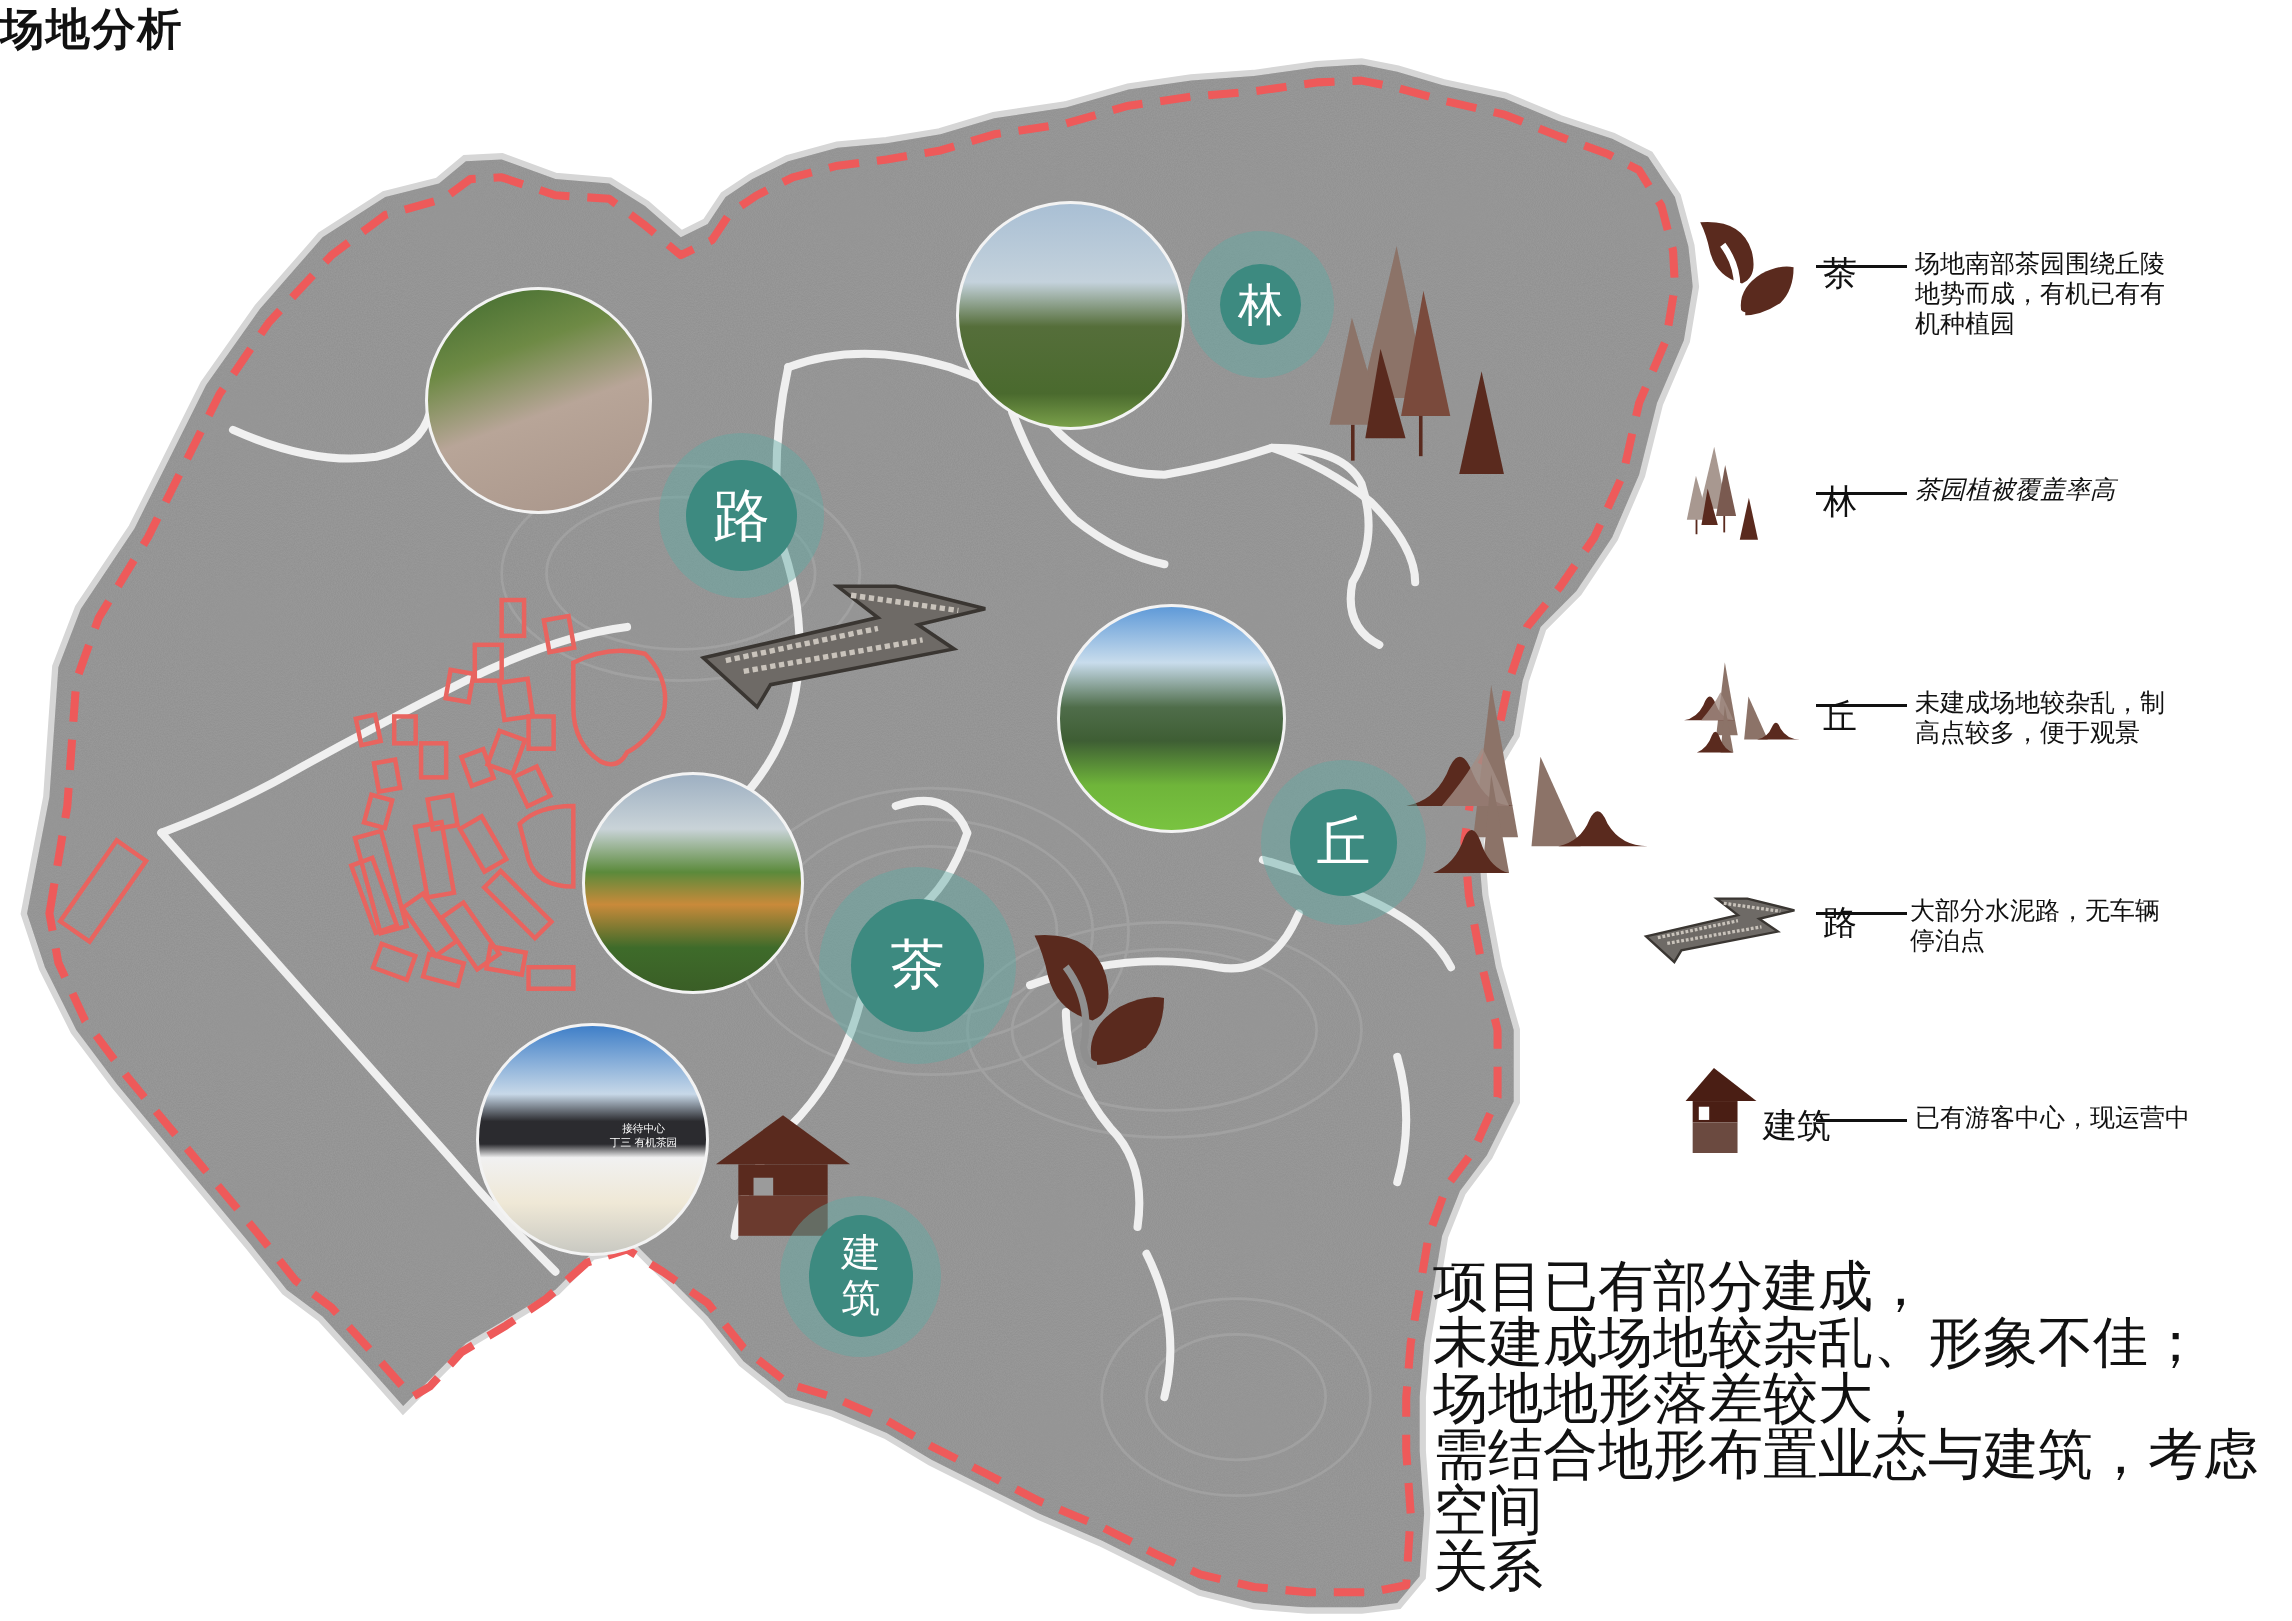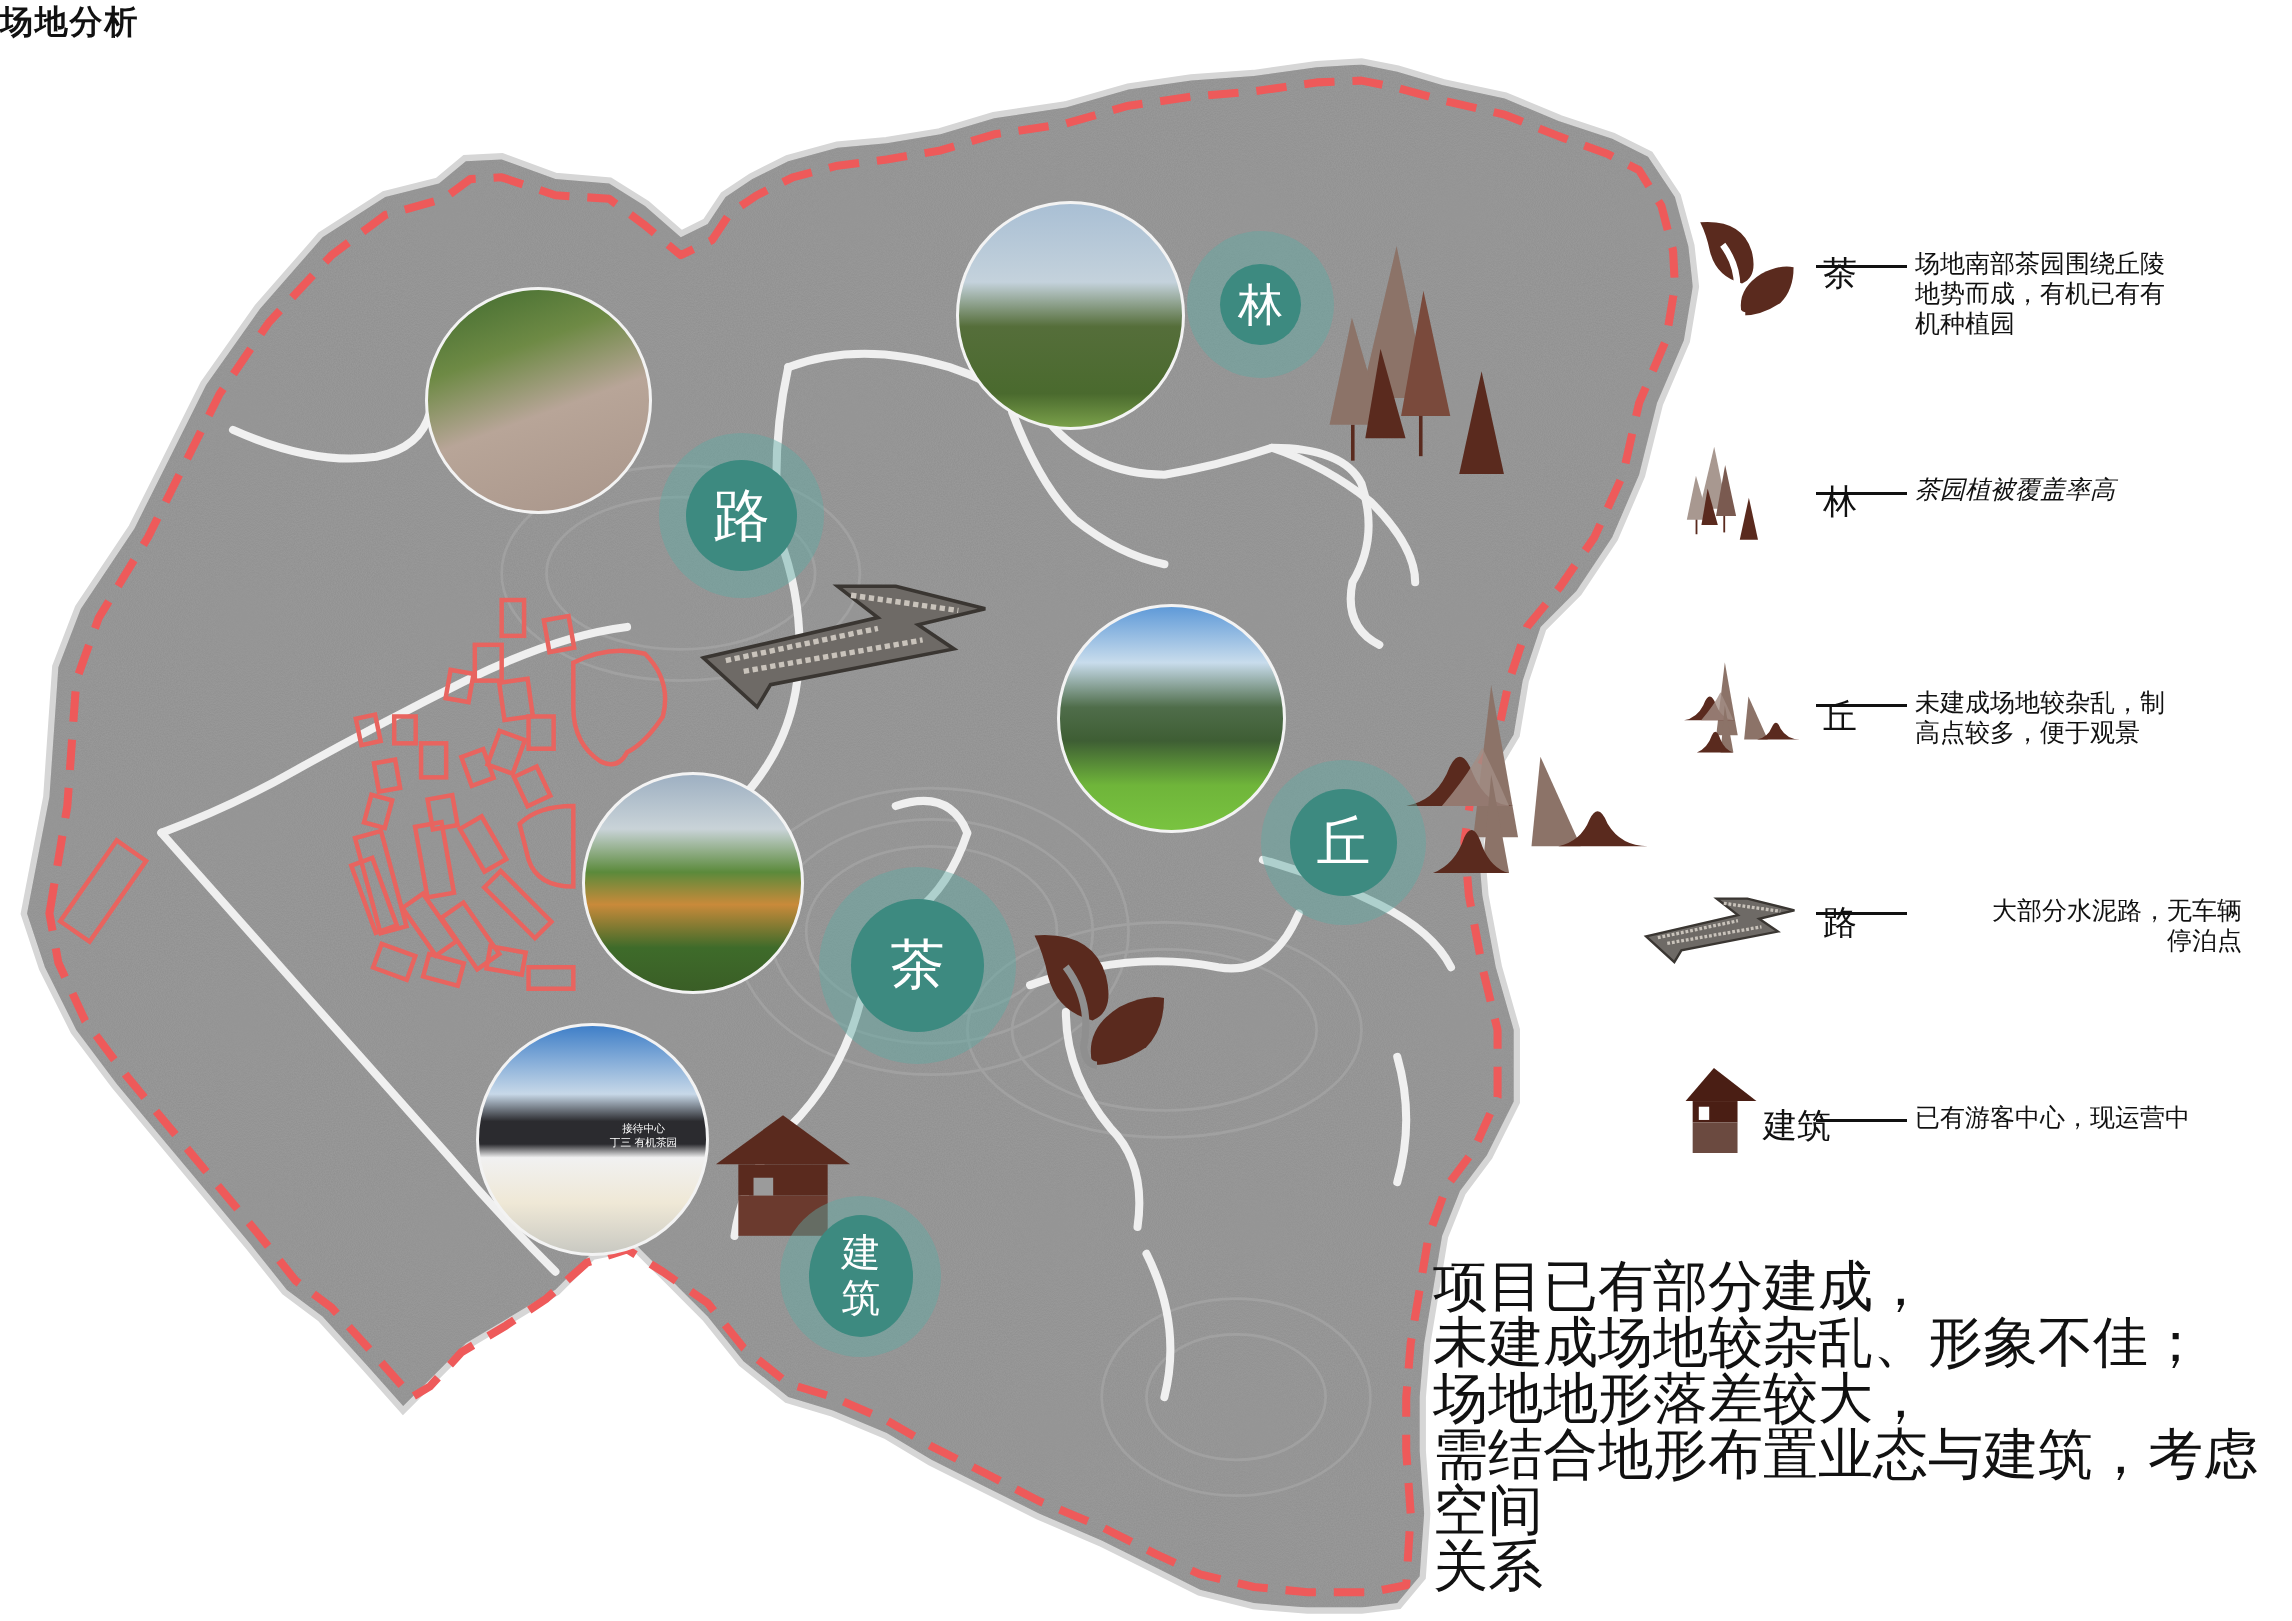--- a/index.html
+++ b/index.html
@@ -1,19 +1,19 @@
 <!DOCTYPE html>
 <html style="font-size:14.3px"><head>
 <meta charset="utf-8">
 <style>
   html, body { margin:0; padding:0; background:#ffffff; }
   body { width:2293px; height:1621px; position:relative; overflow:hidden;
          font-family:"DejaVu Serif","Liberation Serif",serif; color:#111; }
   .abs { position:absolute; }
-  #title { left:72px; top:90px; font-size:33px; font-weight:bold; letter-spacing:1.8px; }
+  #title { left:72px; top:90px; font-size:44px; font-weight:bold; letter-spacing:1.8px; }
   svg#map { position:absolute; left:0; top:0; }
   .photo { position:absolute; border-radius:50%; border:3.6px solid #f3f3f3; box-sizing:border-box; overflow:hidden; }
   .halo { position:absolute; border-radius:50%; background:rgba(95,170,165,0.45); }
   .label-circle { position:absolute; border-radius:50%; background:#3d8a80; color:#fff;
                   display:flex; align-items:center; justify-content:center;
                   font-family:"DejaVu Sans","Liberation Sans",sans-serif; text-align:center; line-height:1.15; }
   .legend-key { position:absolute; font-size:34px; }
   .legend-line { position:absolute; height:2.7px; background:#111; }
   .legend-desc { position:absolute; font-size:25px; line-height:30px; width:269px; }
   #summary { position:absolute; left:1433px; top:1258px; width:860px; text-align:left;
@@ -216,21 +216,21 @@
   <div class="legend-key" style="left:1823px; top:694px;">丘</div>
   <div class="legend-line" style="left:1816px; top:704px; width:91px;"></div>
   <div class="legend-desc" style="left:1915px; top:688px;">未建成场地较杂乱，制高点较多，便于观景</div>
 
   <svg class="abs" style="left:1639px; top:882px;" width="179" height="85" viewBox="0 0 380 180">
     <path d="M 15 115 L 210 70 L 165 35 L 230 35 L 330 60 L 255 78 L 295 105 L 90 145 L 75 170 Z" fill="#6e6a66" stroke="#3a3632" stroke-width="5"></path>
     <path d="M 40 118 L 210 82 M 60 130 L 260 95 M 180 45 L 300 62" stroke="#c9c3bb" stroke-width="7" fill="none" stroke-dasharray="6 4"></path>
   </svg>
   <div class="legend-key" style="left:1823px; top:900px;">路</div>
   <div class="legend-line" style="left:1816px; top:912px; width:91px;"></div>
-  <div class="legend-desc" style="left:1973px; top:896px;text-align:right;">大部分水泥路，无车辆停泊点</div>
+  <div class="legend-desc" style="left:1910px; top:896px;">大部分水泥路，无车辆停泊点</div>
 
   <svg class="abs" style="left:1685px; top:1068px;" width="72" height="85" viewBox="0 0 150 180">
     <polygon points="60,0 0,70 150,70" fill="#4a1e14"></polygon>
     <rect x="15" y="70" width="95" height="45" fill="#4a1e14"></rect>
     <rect x="28" y="82" width="22" height="28" fill="#ffffff"></rect>
     <rect x="15" y="115" width="95" height="65" fill="#6b4a40"></rect>
   </svg>
   <div class="legend-key" style="left:1763px; top:1103px;">建筑</div>
   <div class="legend-line" style="left:1816px; top:1119px; width:91px;"></div>
   <div class="legend-desc" style="left:1915px; top:1103px; width:287px;">已有游客中心，现运营中</div>

